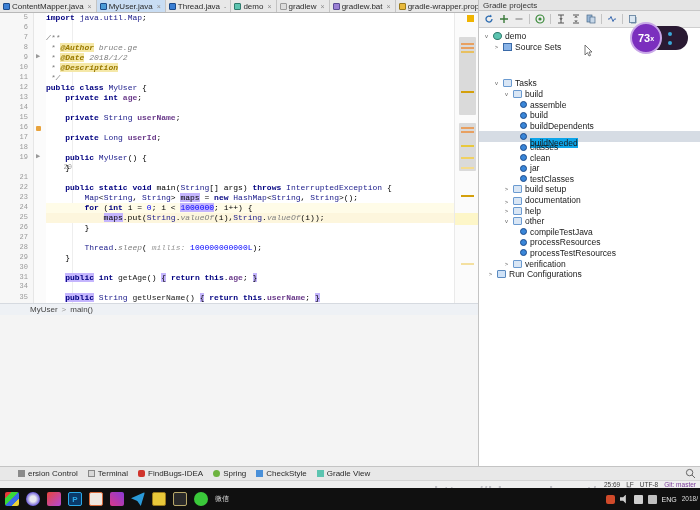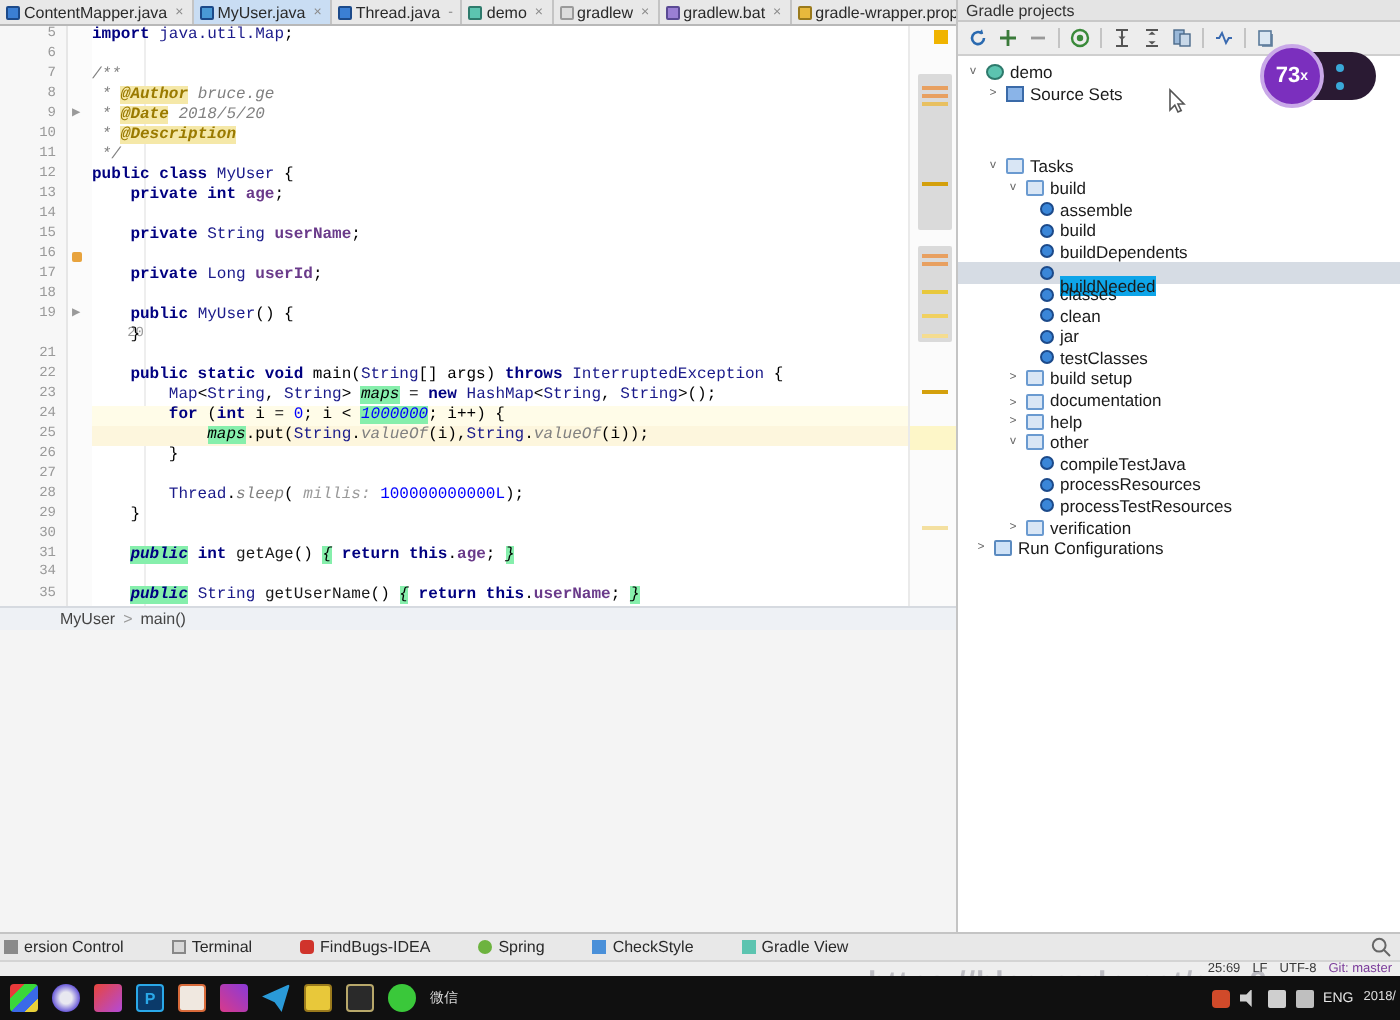--- a/index.html
+++ b/index.html
@@ -69,21 +69,21 @@
   }
   .row.hl { background:#fdf6dd; }
   .row.hl2 { background:#fffce8; }
   .kw   { color:#000080; font-weight:bold; }
   .cmt  { color:#808080; font-style:italic; }
   .tagd { color:#9a7a00; font-weight:bold; font-style:italic; background:#f5e8a8; }
   .num  { color:#0000ff; }
   .typ  { color:#1a1a8a; }
   .fld  { color:#6a3a8a; font-weight:bold; }
   .hint { color:#9a9a9a; font-style:italic; }
-  .vhl  { background:#86efac;font-style:italic; }
+  .vhl  { background:#c4b5fd; }
   .meth { color:#1a1a1a; }
   .sbar-markers {
     position:absolute; right:0; top:0; width:24px; height:100%;
     background:#fbfbfb; border-left:1px solid #eaeaea;
   }
   .mk { position:absolute; left:6px; width:13px; height:2px; }
   .sbthumb {
     position:absolute; left:4px; width:17px; background:#cfcfcf; opacity:.75; border-radius:1px;
   }
   .errbox { position:absolute; right:4px; top:2px; width:7px; height:7px; background:#f0b400; }
@@ -150,21 +150,21 @@
     color:#fff; font-size:11px; font-weight:bold;
     font-family:"Liberation Sans", sans-serif;
   }
   .badge-circle sub { font-size:7px; }
   .bdot { position:absolute; width:4px; height:4px; border-radius:50%; }
 
   
   .toolbar-bottom {
     position:absolute; left:0; top:466px; width:700px; height:14px;
     background:#e8e8e8; border-top:1px solid #c4c4c4;
-    display:flex; align-items:center; gap:24px; padding-left:2px;
+    display:flex; align-items:center; gap:10px; padding-left:18px;
     font-size:8px; color:#2a2a2a; white-space:nowrap;
   }
   .tw { display:flex; align-items:center; gap:3px; }
   .twic { width:7px; height:7px; flex:none; display:inline-block; }
   .ic-vcs { background:#8a8a8a; }
   .ic-term { background:#d8d8d8; border:1px solid #888; }
   .ic-fb { background:#d0342c; border-radius:2px; }
   .ic-spr { background:#6db33f; border-radius:50%; }
   .ic-cs { background:#4a90d9; }
   .ic-gv { background:#5cc4b0; }
@@ -292,21 +292,21 @@
       <div class="ln" style="top:260px;">31</div>
       <div class="ln" style="top:269px;">34</div>
       <div class="ln" style="top:280px;">35</div>
     </div>
 
     <div class="codearea">
       <div class="row"><span class="kw">import</span> <span class="typ">java.util.Map</span>;</div>
       <div class="row"></div>
       <div class="row"><span class="cmt">/**</span></div>
       <div class="row"><span class="cmt"> * </span><span class="tagd">@Author</span><span class="cmt"> bruce.ge</span></div>
-      <div class="row"><span class="cmt"> * </span><span class="tagd">@Date</span><span class="cmt"> 2018/5/20</span></div>
+      <div class="row"><span class="cmt"> * </span><span class="tagd">@Date</span><span class="cmt"> 2018/1/2</span></div>
       <div class="row"><span class="cmt"> * </span><span class="tagd">@Description</span></div>
       <div class="row"><span class="cmt"> */</span></div>
       <div class="row"><span class="kw">public class</span> <span class="typ">MyUser</span> {</div>
       <div class="row">    <span class="kw">private int</span> <span class="fld">age</span>;</div>
       <div class="row"></div>
       <div class="row">    <span class="kw">private</span> <span class="typ">String</span> <span class="fld">userName</span>;</div>
       <div class="row"></div>
       <div class="row">    <span class="kw">private</span> <span class="typ">Long</span> <span class="fld">userId</span>;</div>
       <div class="row"></div>
       <div class="row">    <span class="kw">public</span> <span class="typ">MyUser</span>() {</div>

